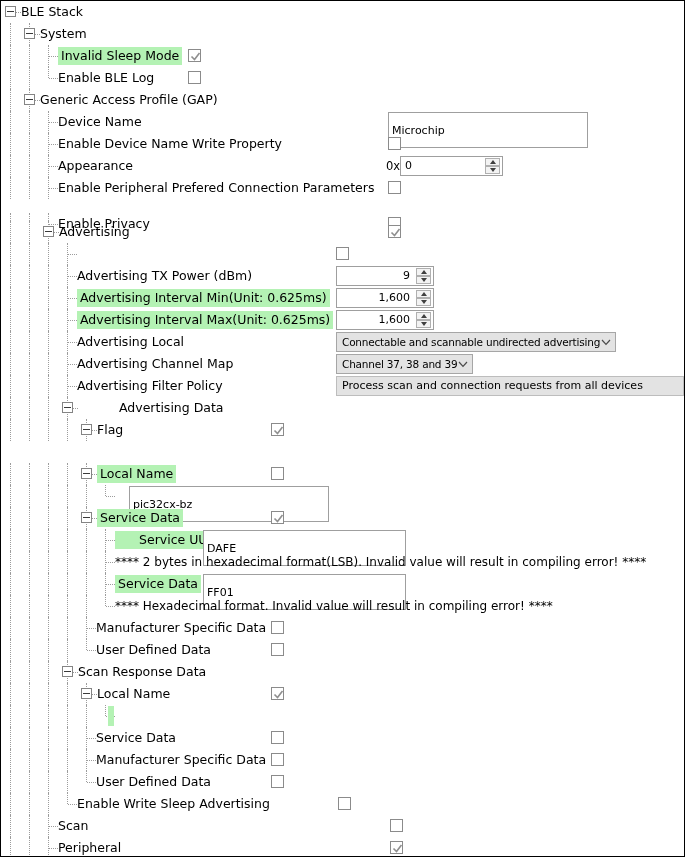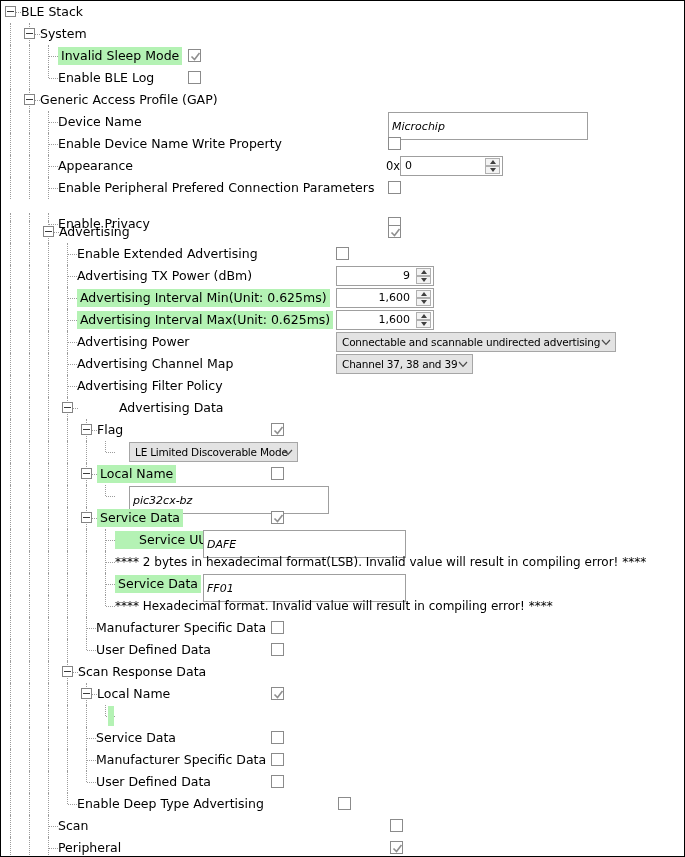--- a/index.html
+++ b/index.html
@@ -15,23 +15,23 @@
   .hstub{position:absolute;top:11px;height:0;border-top:1px dotted #9c9c9c;}
   .expander{position:absolute;top:5px;width:11px;height:11px;background:#fff;
     border:1px solid #848484;box-sizing:border-box;cursor:pointer;}
   .expander::after{content:"";position:absolute;left:1px;right:1px;top:4px;border-top:1px solid #3a3a3a;}
   .lbl{position:absolute;top:0;height:22px;line-height:22px;font-size:12.5px;white-space:nowrap;}
   .lbl.hl{top:2px;height:18px;line-height:18px;background:var(--green);padding:0 3px;}
   .lbl.note{font-size:12px;}
   .cb{position:absolute;top:4px;width:13px;height:13px;background:#fff;
     border:1px solid #8b8b8b;box-sizing:border-box;cursor:pointer;}
   .cb svg{position:absolute;left:0;top:0;}
-  .ti{position:absolute;top:1px;height:28px;border:1px solid #9f9f9f;background:#fff;
+  .ti{position:absolute;top:1px;height:36px;border:1px solid #9f9f9f;background:#fff;
     font-family:"DejaVu Sans","Liberation Sans",sans-serif;font-size:11px;
-    padding:0 3px;box-sizing:border-box;font-style:italic;}
+    padding:0 3px;box-sizing:border-box;}
   .spin{position:absolute;top:1px;height:20px;border:1px solid #9f9f9f;background:#fff;box-sizing:border-box;}
   .spin .val{position:absolute;top:0;right:23px;height:18px;line-height:18px;font-size:11px;white-space:nowrap;}
   .spin.hexl .val{left:4px;right:auto;}
   .ud{position:absolute;right:1px;top:1px;height:16px;width:17px;}
   .udb{position:absolute;left:1px;right:1px;height:8px;background:#f3f3f3;border:1px solid #b0b0b0;
     box-sizing:border-box;display:flex;align-items:center;justify-content:center;cursor:pointer;}
   .udb.up{top:0}.udb.down{bottom:0}
   .tu{width:0;height:0;border-left:3px solid transparent;border-right:3px solid transparent;border-bottom:4px solid #3f3f3f;}
   .td{width:0;height:0;border-left:3px solid transparent;border-right:3px solid transparent;border-top:4px solid #3f3f3f;}
   .pfx{position:absolute;top:0;height:22px;line-height:22px;font-size:11.5px;}
@@ -148,21 +148,20 @@
           <path d="M2.5 6.5 L5.5 9.5 L10.5 3" stroke="#8f8f8f" stroke-width="1.6" fill="none"></path>
         </svg>
       </span>
     </div>
     <div class="row" style="top: 242px;">
       <span class="guide" style="left: 9px;"></span>
       <span class="guide" style="left: 28px;"></span>
       <span class="guide" style="left: 47px;"></span>
       <span class="guide" style="left: 66px;"></span>
       <span class="hstub" style="left: 67px; width: 9px;"></span>
-      <span class="lbl" style="left: 76px;">Enable Extended Advertising</span>
       <span class="cb" style="left: 335px;"></span>
     </div>
     <div class="row" style="top: 264px;">
       <span class="guide" style="left: 9px;"></span>
       <span class="guide" style="left: 28px;"></span>
       <span class="guide" style="left: 47px;"></span>
       <span class="guide" style="left: 66px;"></span>
       <span class="hstub" style="left: 67px; width: 9px;"></span>
       <span class="lbl" style="left: 76px;">Advertising TX Power (dBm)</span>
       <span class="spin" style="left: 335px; width: 98px;">
@@ -214,21 +213,21 @@
           </span>
         </span>
       </span>
     </div>
     <div class="row" style="top: 330px;">
       <span class="guide" style="left: 9px;"></span>
       <span class="guide" style="left: 28px;"></span>
       <span class="guide" style="left: 47px;"></span>
       <span class="guide" style="left: 66px;"></span>
       <span class="hstub" style="left: 67px; width: 9px;"></span>
-      <span class="lbl" style="left: 76px;">Advertising Power</span>
+      <span class="lbl" style="left: 76px;">Advertising Local</span>
       <span class="sel" style="left: 335px; width: 280px;">
         <span class="val">Connectable and scannable undirected advertising</span>
         <svg width="10" height="7" viewBox="0 0 10 7">
           <path d="M1 1 L5 5.3 L9 1" stroke="#4a4a4a" stroke-width="1.2" fill="none"></path>
         </svg>
       </span>
     </div>
     <div class="row" style="top: 352px;">
       <span class="guide" style="left: 9px;"></span>
       <span class="guide" style="left: 28px;"></span>
@@ -243,20 +242,23 @@
         </svg>
       </span>
     </div>
     <div class="row" style="top: 374px;">
       <span class="guide" style="left: 9px;"></span>
       <span class="guide" style="left: 28px;"></span>
       <span class="guide" style="left: 47px;"></span>
       <span class="guide" style="left: 66px;"></span>
       <span class="hstub" style="left: 67px; width: 9px;"></span>
       <span class="lbl" style="left: 76px;">Advertising Filter Policy</span>
+      <span class="ro" style="left: 335px; width: 348px;">
+        <span class="val">Process scan and connection requests from all devices</span>
+      </span>
     </div>
     <div class="row" style="top: 396px;">
       <span class="guide" style="left: 9px;"></span>
       <span class="guide" style="left: 28px;"></span>
       <span class="guide" style="left: 47px;"></span>
       <span class="guide" style="left: 66px;"></span>
       <span class="hstub" style="left: 72px; width: 5px;"></span>
       <span class="expander" style="left: 61px;"></span>
       <span class="lbl" style="left: 77px; margin-left: 41px;">Advertising Data</span>
     </div>
@@ -268,35 +270,20 @@
       <span class="guide" style="left: 85px;"></span>
       <span class="hstub" style="left: 91px; width: 5px;"></span>
       <span class="expander" style="left: 80px;"></span>
       <span class="lbl" style="left: 96px;">Flag</span>
       <span class="cb" style="left: 270px;">
         <svg width="13" height="13" viewBox="0 0 13 13">
           <path d="M2.5 6.5 L5.5 9.5 L10.5 3" stroke="#8f8f8f" stroke-width="1.6" fill="none"></path>
         </svg>
       </span>
     </div>
-    <div class="row" style="top: 440px;">
-      <span class="guide" style="left: 9px;"></span>
-      <span class="guide" style="left: 28px;"></span>
-      <span class="guide" style="left: 47px;"></span>
-      <span class="guide" style="left: 66px;"></span>
-      <span class="guide" style="left: 85px;"></span>
-      <span class="vhalf" style="left: 104px;"></span>
-      <span class="hstub" style="left: 105px; width: 9px;"></span>
-      <span class="sel" style="left: 128px; width: 169px;">
-        <span class="val">LE Limited Discoverable Mode</span>
-        <svg width="10" height="7" viewBox="0 0 10 7">
-          <path d="M1 1 L5 5.3 L9 1" stroke="#4a4a4a" stroke-width="1.2" fill="none"></path>
-        </svg>
-      </span>
-    </div>
     <div class="row" style="top: 462px;">
       <span class="guide" style="left: 9px;"></span>
       <span class="guide" style="left: 28px;"></span>
       <span class="guide" style="left: 47px;"></span>
       <span class="guide" style="left: 66px;"></span>
       <span class="guide" style="left: 85px;"></span>
       <span class="hstub" style="left: 91px; width: 5px;"></span>
       <span class="expander" style="left: 80px;"></span>
       <span class="lbl hl" style="left: 96px;">Local Name</span>
       <span class="cb" style="left: 270px;"></span>
@@ -451,21 +438,21 @@
       <span class="hstub" style="left: 86px; width: 9px;"></span>
       <span class="lbl" style="left: 95px;">User Defined Data</span>
       <span class="cb" style="left: 270px;"></span>
     </div>
     <div class="row" style="top: 792px;">
       <span class="guide" style="left: 9px;"></span>
       <span class="guide" style="left: 28px;"></span>
       <span class="guide" style="left: 47px;"></span>
       <span class="vhalf" style="left: 66px;"></span>
       <span class="hstub" style="left: 67px; width: 9px;"></span>
-      <span class="lbl" style="left: 76px;">Enable Deep Type Advertising</span>
+      <span class="lbl" style="left: 76px;">Enable Write Sleep Advertising</span>
       <span class="cb" style="left: 337px;"></span>
     </div>
     <div class="row" style="top: 814px;">
       <span class="guide" style="left: 9px;"></span>
       <span class="guide" style="left: 28px;"></span>
       <span class="guide" style="left: 47px;"></span>
       <span class="hstub" style="left: 48px; width: 9px;"></span>
       <span class="lbl" style="left: 57px;">Scan</span>
       <span class="cb" style="left: 389px;"></span>
     </div>

